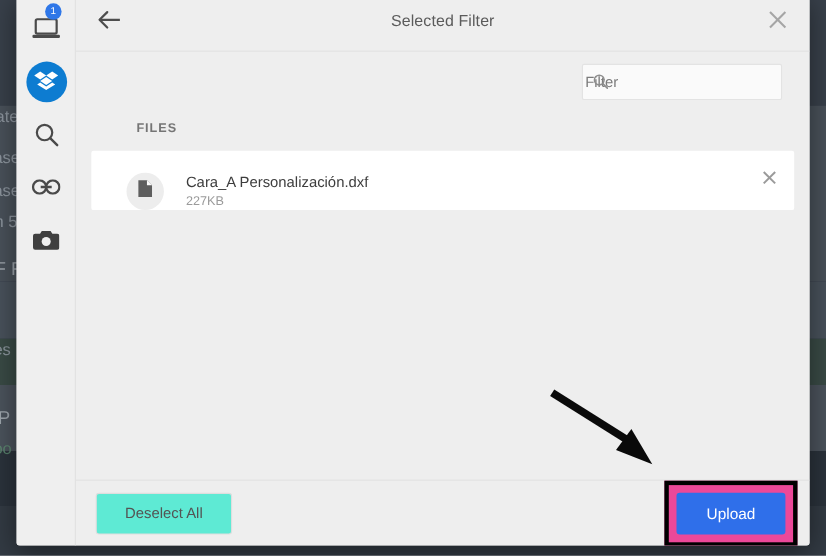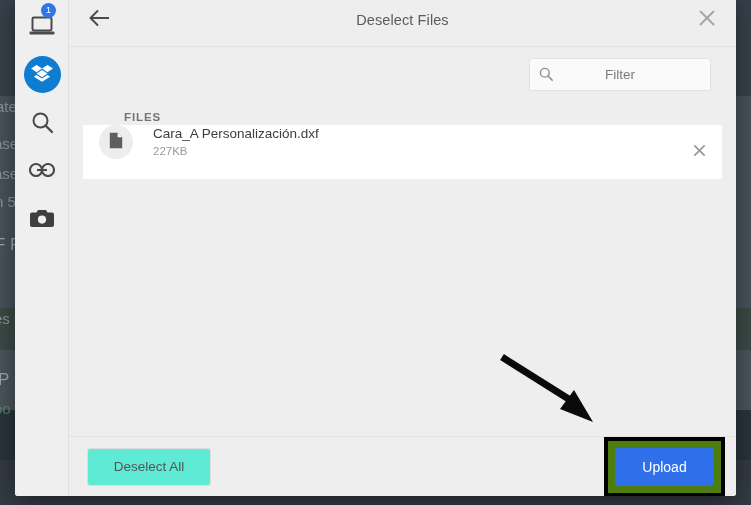--- a/index.html
+++ b/index.html
@@ -164,21 +164,21 @@
     top: 50%;
     transform: translateY(-50%);
     display: flex;
   }
   #filter-input {
     width: 100%;
     height: 100%;
     border: 0;
     outline: none;
     background: transparent;
-    text-align: center;
+    text-align: left;
     font-size: 13.5px;
     color: #4a4a4a;
     font-family: "Liberation Sans", sans-serif;
   }
   #filter-input::placeholder { color: #7b7b7b; opacity: 1; }
 
   
   #content {
     flex: 1 1 auto;
     position: relative;
@@ -187,28 +187,28 @@
   }
   #files-label {
     font-size: 11.5px;
     color: #757575;
     letter-spacing: .9px;
     font-weight: bold;
     margin: 10px 0 0 10px;
     padding-left: 31px;
   }
   .file-card {
-    margin-top: 2px;
+    margin-top: 14px;
     height: 54px;
     background: #ffffff;
     border-radius: 2px;
     display: flex;
-    align-items: flex-start;
-    position: relative;
-    padding: 0 14px 0 16px;
+    align-items: flex-end;
+    position: relative;
+    padding: 0 14px 0 32px;
     box-sizing: border-box;
   }
   .file-avatar {
     width: 34px; height: 34px;
     border-radius: 50%;
     background: #ededed;
     flex: 0 0 34px;
     display: flex;
     align-items: center;
     justify-content: center;
@@ -265,21 +265,21 @@
     font-family: "Liberation Sans", sans-serif;
     cursor: pointer;
   }
   #upload-hl {
     position: absolute;
     right: 11px;
     top: 50%;
     transform: translateY(-50%);
     padding: 7px;
     border: 4px solid #000000;
-    background: #4d7c0f;
+    background: #ec4899;
     box-sizing: border-box;
   }
   #upload-btn {
     display: block;
     width: 99px;
     height: 38px;
     background: #2f6fea;
     border: 0;
     border-radius: 3px;
     color: #ffffff;
@@ -379,21 +379,21 @@
 
     <div id="hdr">
       <div id="back-btn">
         <span>
           <svg width="22" height="18" viewBox="0 0 22 18">
             <line x1="1.5" y1="9" x2="20" y2="9" stroke="#4d4d4d" stroke-width="2"></line>
             <polyline points="8.5,2 1.5,9 8.5,16" fill="none" stroke="#4d4d4d" stroke-width="2" stroke-linecap="round" stroke-linejoin="round"></polyline>
           </svg>
         </span>
       </div>
-      <div id="hdr-title">Deselect Files</div>
+      <div id="hdr-title">Selected Filter</div>
       <div id="close-btn">
         <span>
           <svg width="18" height="18" viewBox="0 0 18 18">
             <line x1="2" y1="2" x2="16" y2="16" stroke="#a5a5a5" stroke-width="1.9"></line>
             <line x1="16" y1="2" x2="2" y2="16" stroke="#a5a5a5" stroke-width="1.9"></line>
           </svg>
         </span>
       </div>
     </div>
 

